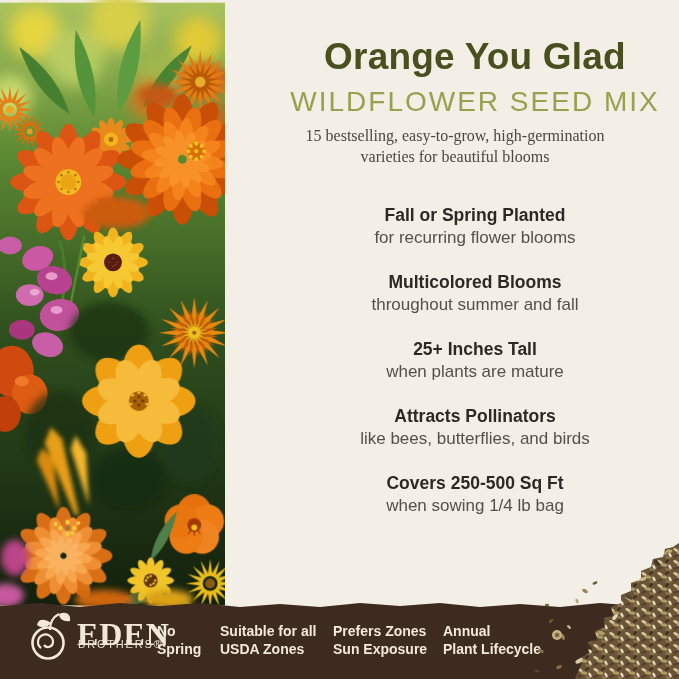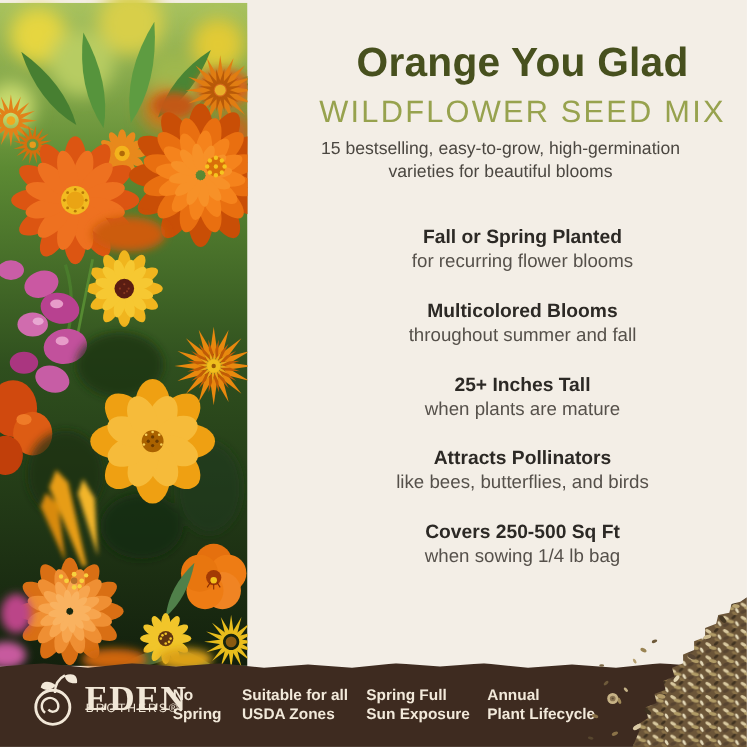--- a/index.html
+++ b/index.html
@@ -2,21 +2,21 @@
 <html><head>
 <meta charset="utf-8">
 <style>
   html,body{margin:0;padding:0;background:#ffffff;}
   .canvas{position:relative;width:679px;height:679px;background:#f3eee6;overflow:hidden;
           font-family:"Liberation Sans","DejaVu Sans",sans-serif;}
   .photo{position:absolute;left:0;top:0;width:225px;height:608px;display:block;}
   .content{position:absolute;left:277px;top:0;width:396px;text-align:center;}
   .title{margin:38px 0 0 0;font-size:37px;line-height:1.05;font-weight:bold;letter-spacing:.2px;color:#47501e;}
   .subtitle{margin:11px 0 0 0;font-size:28px;line-height:1;font-weight:normal;letter-spacing:2px;color:#97a24e;}
-  .desc{margin:9px 0 0 0;max-width:356px;font-size:16px;line-height:1.32;color:#4b4741;}
+  .desc{margin:9px 0 0 0;max-width:356px;font-size:16px;line-height:1.32;color:#4b4741;font-family:Liberation Serif, serif;}
   .features{margin-top:37px;}
   .feature{margin:0 0 22px 0;}
   .feature h3{margin:0;font-size:17.5px;line-height:22px;font-weight:bold;color:#2c2925;}
   .feature p{margin:0;font-size:17px;line-height:23px;color:#55504a;}
   .bar{position:absolute;left:0;top:598px;width:631px;height:81px;background:#3e2b20;
        clip-path:polygon(0 8px,40px 5px,80px 9px,120px 5px,160px 8px,200px 5px,240px 9px,280px 6px,320px 9px,360px 5px,400px 8px,440px 5px,480px 9px,520px 6px,560px 9px,600px 5px,640px 8px,679px 6px,679px 81px,0 81px);}
   .brand-icon{position:absolute;left:25px;top:12px;width:48px;height:52px;}
   .brand-name{position:absolute;left:77px;top:20px;font-family:"Liberation Serif","DejaVu Serif",serif;
               font-weight:bold;font-size:32px;line-height:1;color:#f2e8d8;letter-spacing:1px;}
   .brand-sub{position:absolute;left:78px;top:40px;font-size:11px;font-weight:normal;letter-spacing:1.8px;color:#f2e8d8;}
@@ -405,21 +405,21 @@
 
     <div class="bar-item bi-0">
       <span>No</span>
       <span>Spring</span>
     </div>
     <div class="bar-item bi-1">
       <span>Suitable for all</span>
       <span>USDA Zones</span>
     </div>
     <div class="bar-item bi-2">
-      <span>Spring Full</span>
+      <span>Prefers Zones</span>
       <span>Sun Exposure</span>
     </div>
     <div class="bar-item bi-3">
       <span>Annual</span>
       <span>Plant Lifecycle</span>
     </div>
   </footer>
 
   <svg class="seeds" viewBox="0 0 150 144" xmlns="http://www.w3.org/2000/svg">
     <defs>

